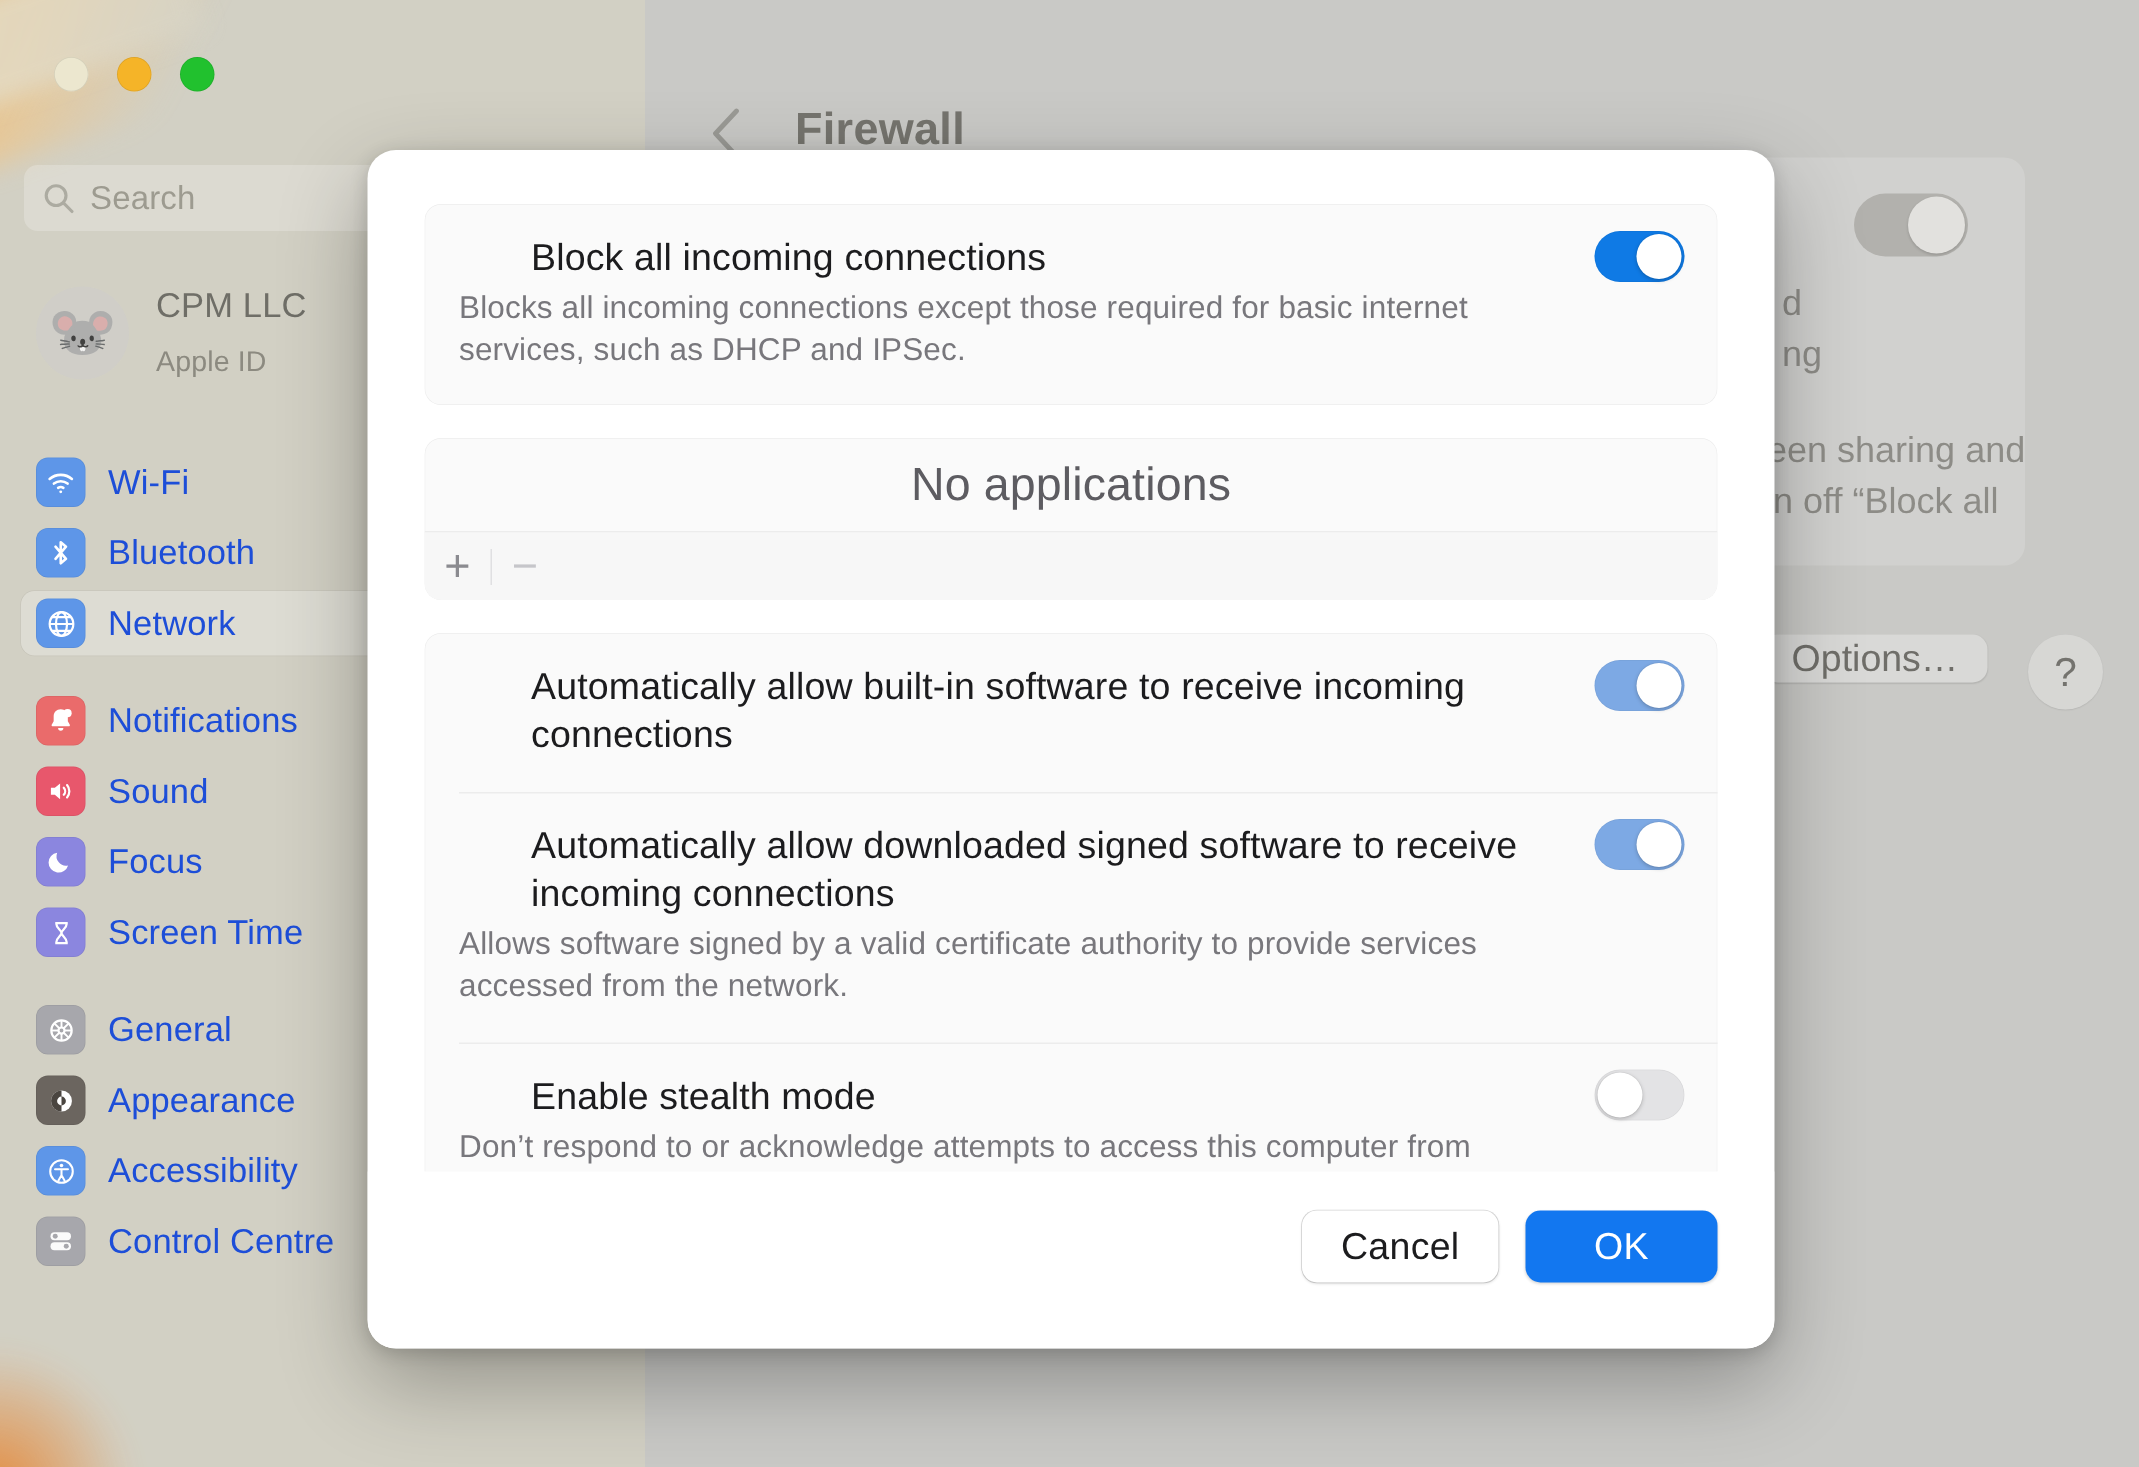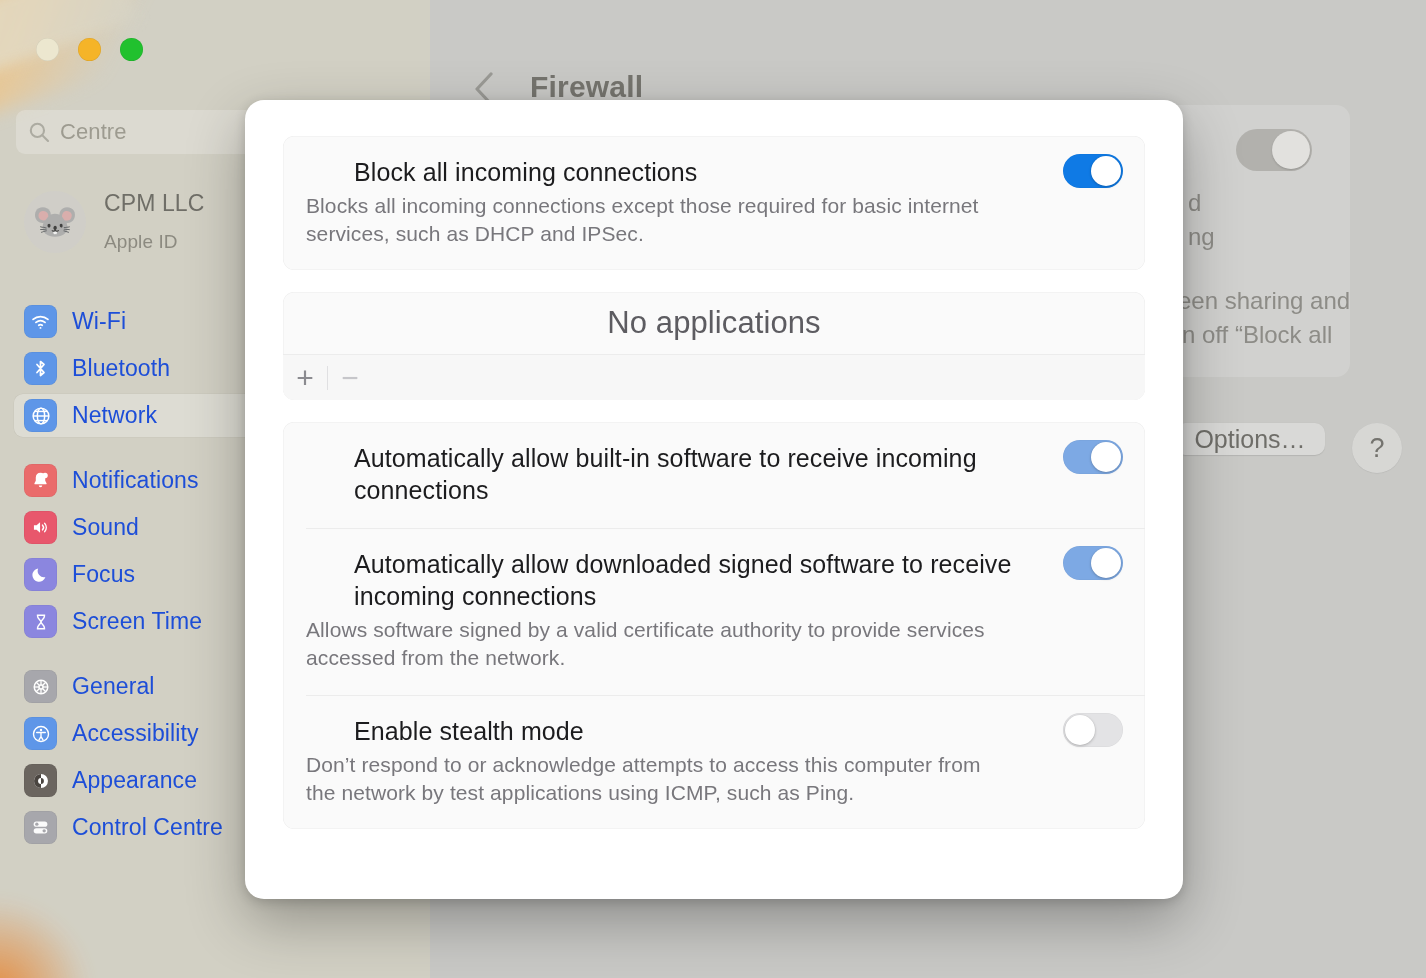--- a/index.html
+++ b/index.html
@@ -229,21 +229,21 @@
       <div class="light green"></div>
     </div>
 
     <div class="search-box">
       <span class="glyph">
         <svg viewBox="0 0 22 22" width="22" height="22" fill="none" stroke="#86857b" stroke-width="2.1" stroke-linecap="round">
           <circle cx="9.4" cy="9.4" r="6.6"></circle>
             <line x1="14.3" y1="14.3" x2="20" y2="20"></line>
         </svg>
       </span>
-      <span class="search-ph">Centre</span>
+      <span class="search-ph">Search</span>
     </div>
 
     <div class="account">
       <div class="avatar">🐭</div>
       <div class="acct-text">
         <div class="acct-name">CPM LLC</div>
         <div class="acct-sub">Apple ID</div>
       </div>
     </div>
 
@@ -336,39 +336,39 @@
                 <line x1="6.8" y1="6.8" x2="10.4" y2="10.4"></line>
                   <line x1="13.6" y1="13.6" x2="17.2" y2="17.2"></line>
                 <line x1="17.2" y1="6.8" x2="13.6" y2="10.4"></line>
                   <line x1="10.4" y1="13.6" x2="6.8" y2="17.2"></line>
               </g>
             </svg>
           </span>
           <span class="nav-label">General</span>
         </div>
         <div class="nav-item">
-          <span class="nav-ico" style="background:#5e96e8">
-            <svg viewBox="0 0 24 24" width="22" height="22" fill="none" stroke="#fff" stroke-width="1.5">
-              <circle cx="12" cy="12" r="8.2"></circle>
-              <circle cx="12" cy="7.6" r="1.3" fill="#fff" stroke="none"></circle>
-              <path d="M7.3 10.3h9.4M12 10.6v4.2M12 14.8l-2.3 3.9M12 14.8l2.3 3.9" stroke-linecap="round"></path>
-            </svg>
-          </span>
-          <span class="nav-label">Accessibility</span>
-        </div>
-        <div class="nav-item">
           <span class="nav-ico" style="background:#6b655f">
             <svg viewBox="0 0 24 24" width="22" height="22">
               <circle cx="12" cy="12" r="7.6" fill="#fff"></circle>
               <path d="M12 4.4a7.6 7.6 0 0 0 0 15.2z" fill="#4a4540"></path>
               <circle cx="12" cy="12" r="3.2" fill="#4a4540"></circle>
               <path d="M12 8.8a3.2 3.2 0 0 0 0 6.4z" fill="#fff"></path>
             </svg>
           </span>
           <span class="nav-label">Appearance</span>
+        </div>
+        <div class="nav-item">
+          <span class="nav-ico" style="background:#5e96e8">
+            <svg viewBox="0 0 24 24" width="22" height="22" fill="none" stroke="#fff" stroke-width="1.5">
+              <circle cx="12" cy="12" r="8.2"></circle>
+              <circle cx="12" cy="7.6" r="1.3" fill="#fff" stroke="none"></circle>
+              <path d="M7.3 10.3h9.4M12 10.6v4.2M12 14.8l-2.3 3.9M12 14.8l2.3 3.9" stroke-linecap="round"></path>
+            </svg>
+          </span>
+          <span class="nav-label">Accessibility</span>
         </div>
         <div class="nav-item">
           <span class="nav-ico" style="background:#a7a7ac">
             <svg viewBox="0 0 24 24" width="21" height="21">
               <rect x="4.2" y="5.2" width="15.6" height="6" rx="3" fill="#fff" opacity=".95"></rect>
               <circle cx="7.8" cy="8.2" r="1.9" fill="#a7a7ac"></circle>
               <rect x="4.2" y="12.8" width="15.6" height="6" rx="3" fill="#fff" opacity=".95"></rect>
               <circle cx="16.2" cy="15.8" r="1.9" fill="#a7a7ac"></circle>
             </svg>
           </span>
@@ -432,15 +432,19 @@
         </div>
         <div class="row">
           <div class="row-title">Enable stealth mode</div>
           <div class="row-desc">Don’t respond to or acknowledge attempts to access this computer from the network by test applications using ICMP, such as Ping.</div>
           <div class="tgl off"></div>
         </div>
       </div>
 
     </div>
 
+    <div class="sheet-footer">
+      <div class="btn secondary">Cancel</div>
+      <div class="btn primary">OK</div>
+    </div>
   </div>
 
 </div>
 
 </body></html>

